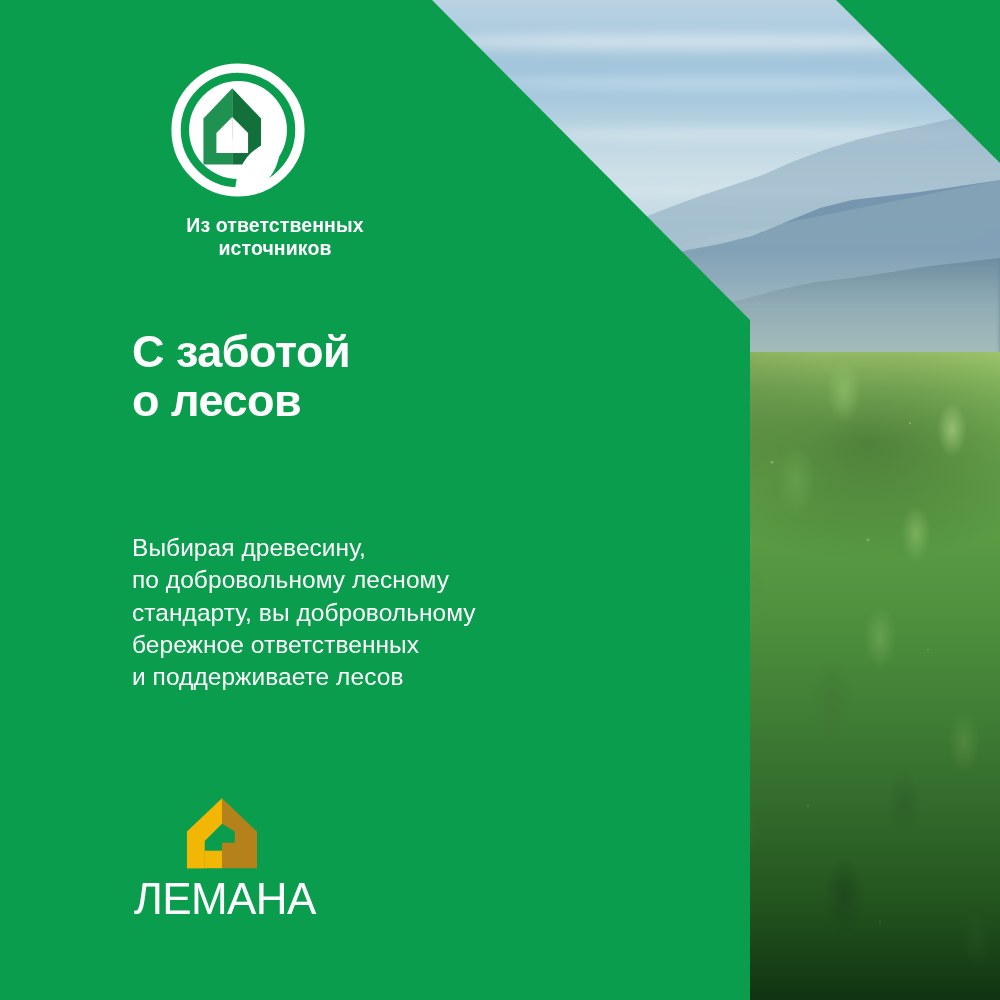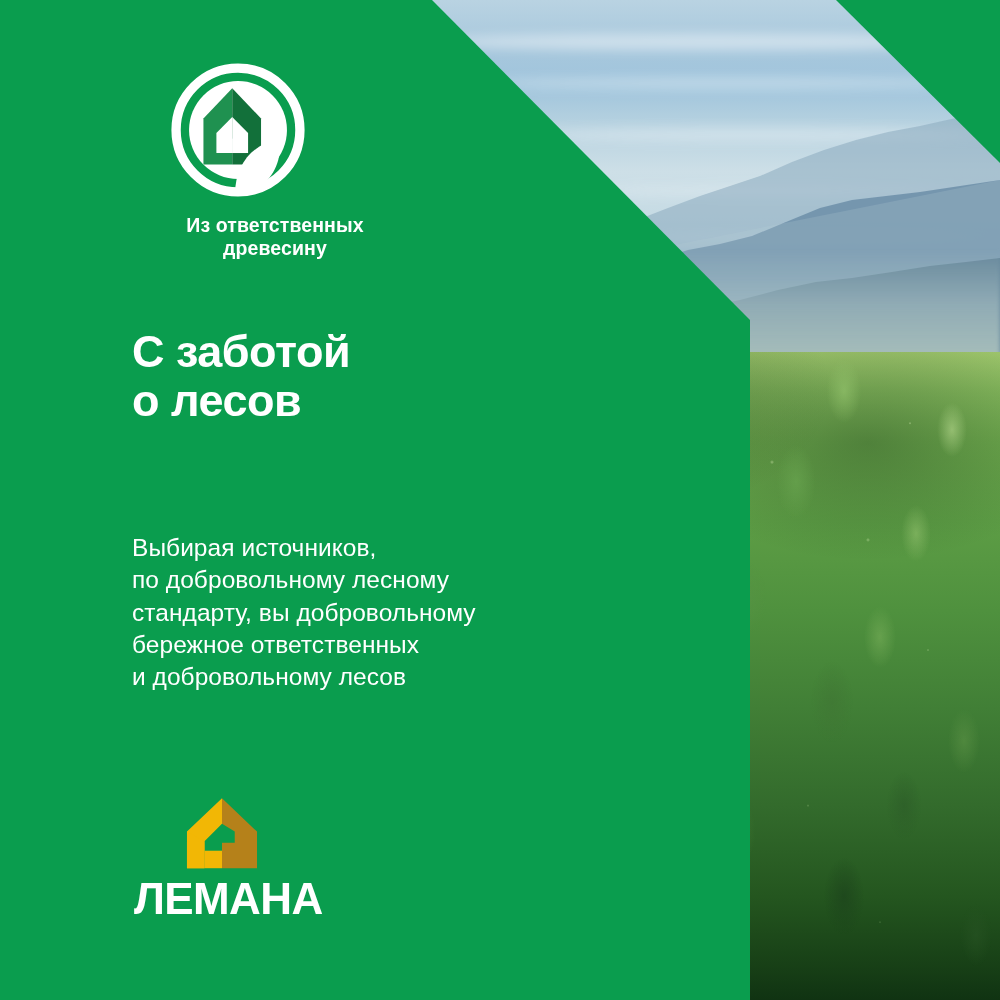--- a/index.html
+++ b/index.html
@@ -241,21 +241,21 @@
     width: 80px;
     height: 78px;
     margin: 0 auto;
   }
   .brand-house svg { display: block; width: 100%; height: 100%; }
   .brand-name {
     margin-top: 4px;
     text-align: center;
     color: #ffffff;
     font-size: 44px;
-    font-weight: 700;
+    font-weight: 400;
     line-height: .98;
     letter-spacing: -0.6px;
   }
   .brand-sub {
     text-align: center;
     color: #f5b800;
     font-size: 37px;
     font-weight: 700;
     line-height: 1;
     letter-spacing: 1.5px;
@@ -341,35 +341,35 @@
           <path d="M92,112 L112,112 L112,132 L92,132 Z" fill="#ffffff"></path>
 
           <path d="M96,188 C96,150 118,120 158,112
                    C162,152 140,182 104,190 Z" fill="#ffffff"></path>
 
           <path d="M99,190 C104,160 120,136 152,118" fill="none" stroke="#1f9150" stroke-width="0"></path>
         </svg>
       </div>
       <div class="eco-caption">
         <span>Из ответственных</span>
-        <span>древесину</span>
+        <span>источников</span>
       </div>
     </div>
 
     <div class="headline">
       <span>С заботой</span>
       <span>о лесов</span>
     </div>
 
     <div class="body-copy">
-      <span>Выбирая источников,</span>
+      <span>Выбирая древесину,</span>
       <span>по добровольному лесному</span>
       <span>стандарту, вы добровольному</span>
       <span>бережное ответственных</span>
-      <span>и добровольному лесов</span>
+      <span>и поддерживаете лесов</span>
     </div>
 
     <div class="brand">
       <div class="brand-house">
         <svg viewBox="0 0 100 98">
 
           <path d="M50,4 L6,46 L6,92 L28,92 L28,58 L50,36 Z" fill="#f2b705"></path>
 
           <path d="M50,4 L94,46 L94,92 L50,92 L50,60 L66,60 L66,46 L50,36 Z" fill="#b5811a"></path>
 

